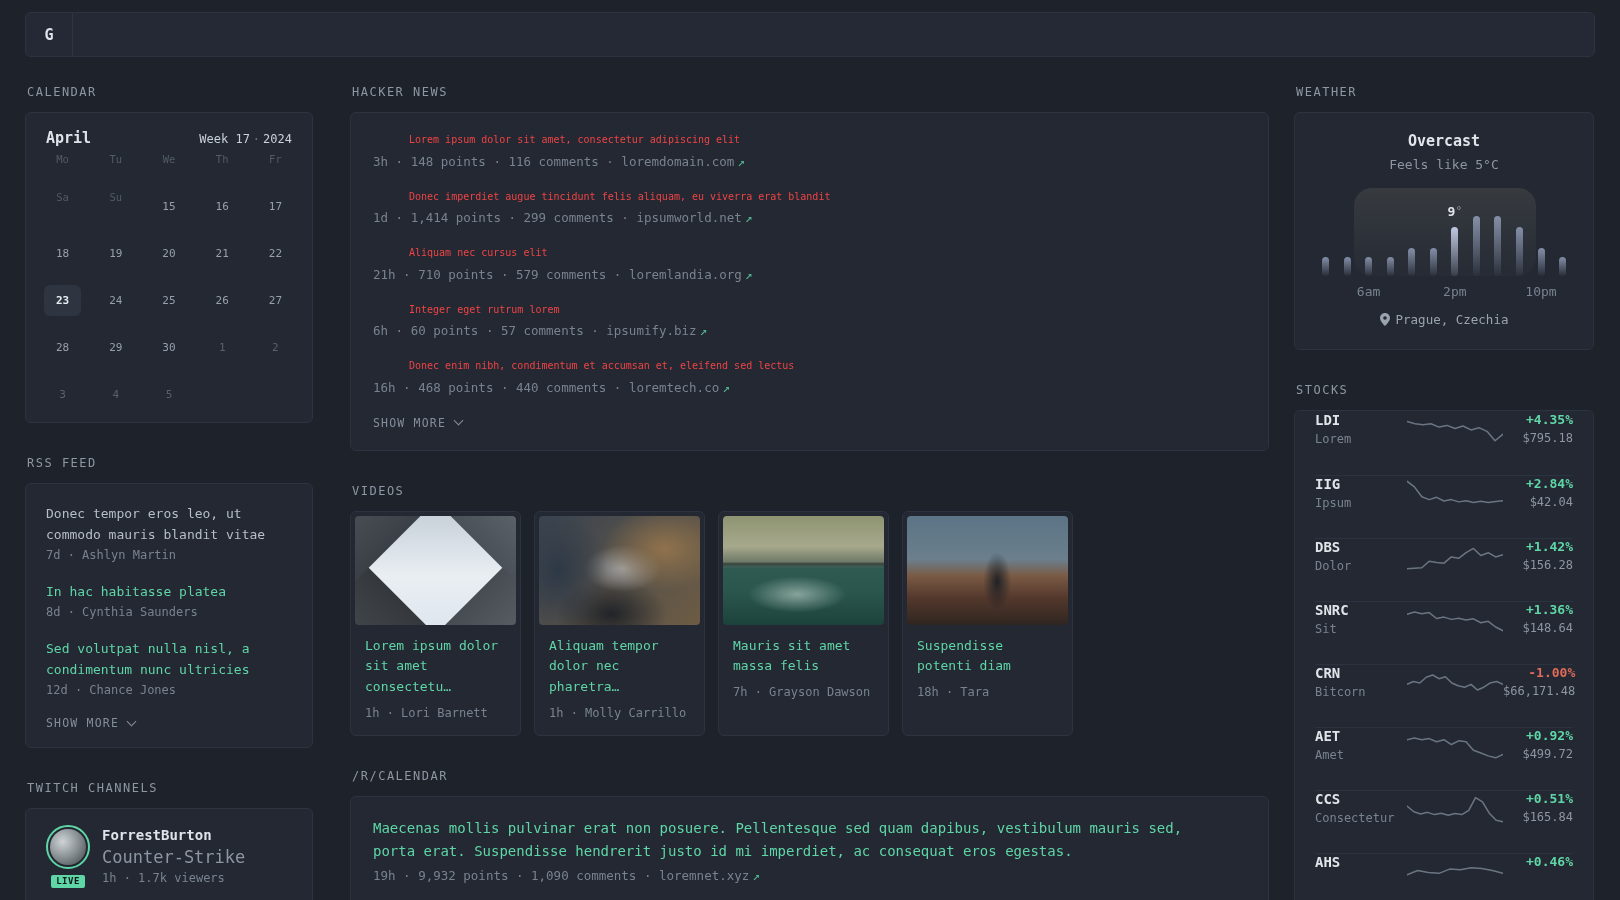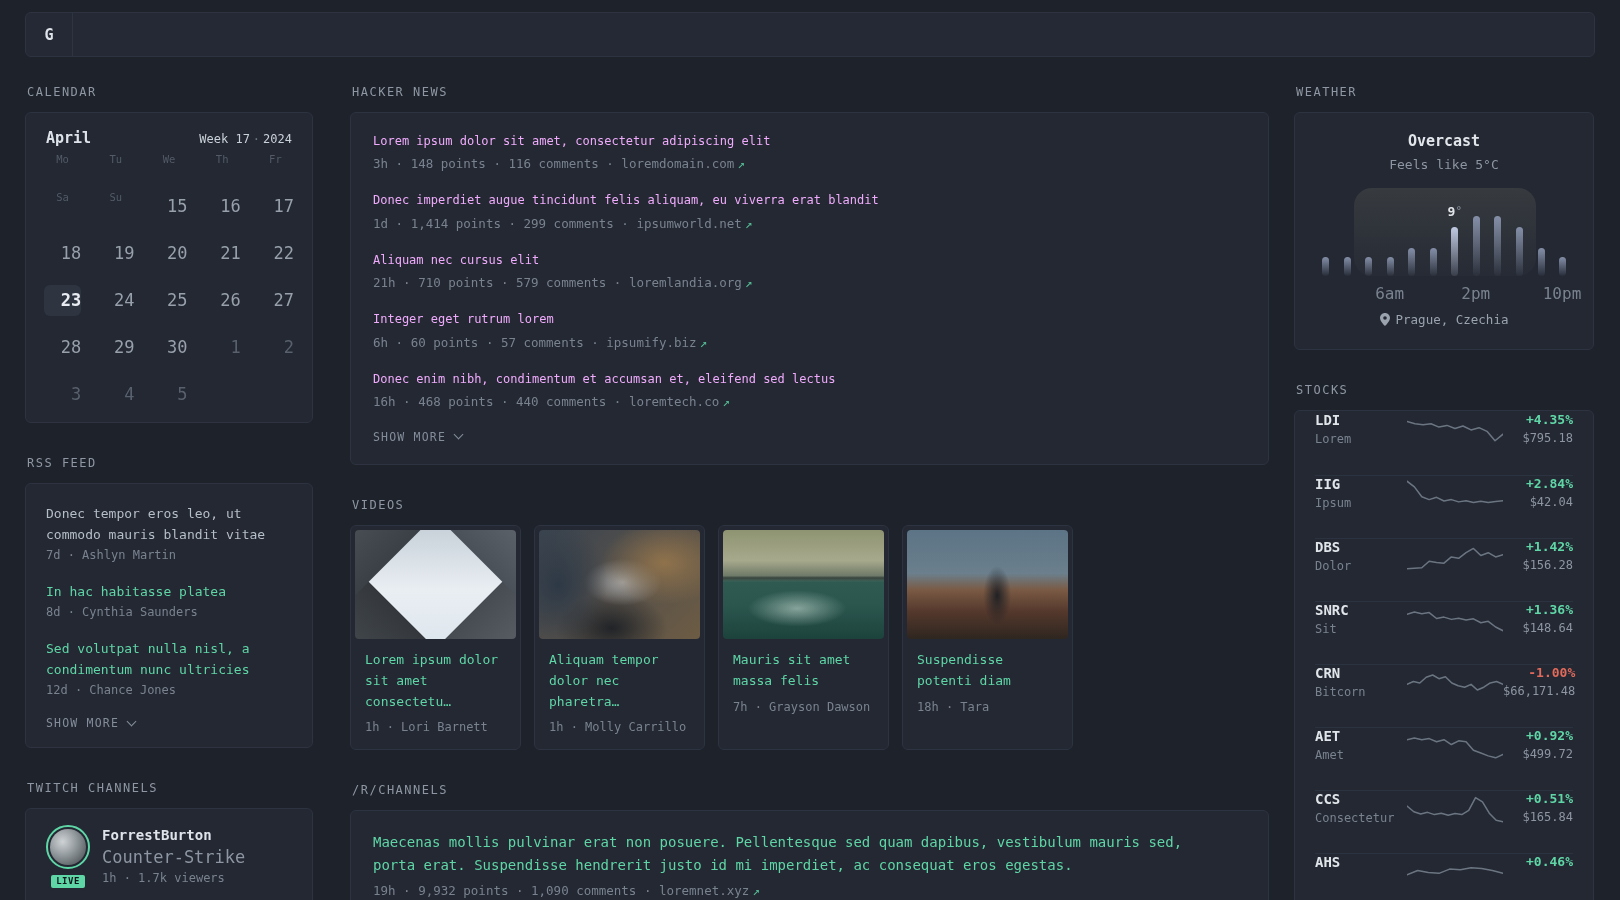--- a/index.html
+++ b/index.html
@@ -47,21 +47,21 @@
   }
 
   
   .calendar-card { padding:16px 18px 12px; }
   .cal-header { display:flex; justify-content:space-between; align-items:baseline; padding:0 2px; }
   .cal-month { font-size:15px; font-weight:bold; color:#dde3e9; }
   .cal-meta { font-size:12px; color:#cbd1d8; }
   .cal-meta .dot { color:#6a7480; margin:0 3px; }
   .cal-grid { display:grid; grid-template-columns:repeat(5,1fr); text-align:center; margin-top:6px;gap:16px; }
   .cal-dow { font-size:10.5px; color:#525b67; padding-bottom:10px; }
-  .cal-day { font-size:17px; color:#97a0ab; height:31px; line-height:31px; border-radius:6px;text-align:right; }
+  .cal-day { font-size:11px; color:#97a0ab; height:31px; line-height:31px; border-radius:6px; }
   .cal-day.selected { background:#2e3541; color:#e9edf2; font-weight:bold; }
   .cal-day.dim { color:#58616d; }
 
   
   .feed-card { padding:19px 20px 17px; }
   .feed-item { margin-bottom:19px; }
   .feed-title { font-size:13px; line-height:1.62; color:#5fd6a6; cursor:pointer; display:block; }
   .feed-title.visited { color:#b6bec8; }
   .feed-meta { font-size:12px; color:#79838f; margin-top:3px; }
   .show-more {
@@ -93,21 +93,21 @@
     background:#5fd6a6; color:#10151b; font-size:9px; font-weight:bold;
     padding:1px 5px 2px; border-radius:5px; border:3px solid #232833; letter-spacing:.5px;
   }
   .tw-name { font-size:14px; font-weight:bold; color:#dfe4ea; padding-top:2px; }
   .tw-cat  { font-size:17px; color:#8d96a2; margin-top:4px; }
   .tw-meta { font-size:12px; color:#79838f; margin-top:4px; }
 
   
   .hn-card { padding:20px 22px 20px; }
   .hn-item { margin-bottom:21px; }
-  .hn-title { font-size:12px; line-height:1.45; color:#f0abfc; cursor:pointer; display:block; }
+  .hn-title { font-size:10px; line-height:1.45; color:#ef4444; cursor:pointer; display:block;margin-left:36px; }
   .hn-meta { font-size:12.5px; color:#79838f; margin-top:6px; }
   .hn-domain { color:#79838f; cursor:pointer; }
   .ext-arrow { color:#5fd6a6; opacity:.85; margin-left:3px; }
   .reddit-card { padding:20px 22px 52px; }
   .post-title { font-size:14px; line-height:1.62; color:#5fd6a6; max-width:845px; cursor:pointer; display:block; }
 
   
   .videos-wrap { position:relative; overflow:hidden; width:919px; }
   .videos-row { display:flex; gap:13px; }
   .fade-right {
@@ -155,21 +155,21 @@
     background:linear-gradient(180deg, rgba(216,209,162,.11), rgba(216,209,162,.015));
   }
   .w-bar {
     position:absolute; bottom:0; width:7px; border-radius:4px;
     background:linear-gradient(180deg,#848fa8 0%, rgba(132,143,168,.05) 100%);
   }
   .w-bar.current { background:linear-gradient(180deg,#c0cae2 0%, rgba(192,202,226,.12) 100%); }
   .w-temp { position:absolute; font-size:13px; font-weight:bold; color:#e2e6eb; transform:translateX(-50%); white-space:nowrap; }
   .w-temp .deg { color:#8d96a2; font-weight:normal; font-size:11px; vertical-align:top; }
   .w-times { position:relative; height:15px; margin:8px auto 0; width:244px; }
-  .w-time { position:absolute; transform:translateX(-50%); font-size:16px; color:#79838f;margin-left:21px; }
+  .w-time { position:absolute; transform:translateX(-50%); font-size:13px; color:#79838f; }
   .w-loc { margin-top:13px; font-size:12.5px; color:#9aa3ae; display:flex; align-items:center; justify-content:center; gap:6px; }
   .w-loc svg { display:block; }
 
   
   .stocks-card { padding:1px 20px; }
   .stock-row { display:flex; align-items:flex-start; height:63px; border-top:1px solid #2b3240; cursor:pointer; }
   .stock-row:first-child { border-top:none; }
   .stock-left { width:92px; flex-shrink:0; }
   .stock-sym { font-size:14px; font-weight:bold; color:#e0e5ea; }
   .stock-name { font-size:12px; color:#79838f; margin-top:4px; min-height:14px;
@@ -344,21 +344,21 @@
           </div>
           <div class="video-card">
             <div class="video-thumb thumb-field"></div>
             <div class="video-title">Suspendisse potenti diam</div>
             <div class="video-meta">18h · Tara</div>
           </div>
         </div>
         <div class="fade-right"></div>
       </div>
 
-      <h2 class="section-heading mt">/R/CHANNELS</h2>
+      <h2 class="section-heading mt">/R/CALENDAR</h2>
       <div class="card reddit-card">
         <div>
           <span class="post-title">Maecenas mollis pulvinar erat non posuere. Pellentesque sed quam dapibus, vestibulum mauris sed, porta erat. Suspendisse hendrerit justo id mi imperdiet, ac consequat eros egestas.</span>
           <div class="hn-meta"><span>19h · 9,932 points · 1,090 comments · </span><span class="hn-domain"><span>loremnet.xyz</span><span class="ext-arrow">↗</span></span></div>
         </div>
       </div>
     </div>
 
     <div class="col-right">
       <h2 class="section-heading">WEATHER</h2>

